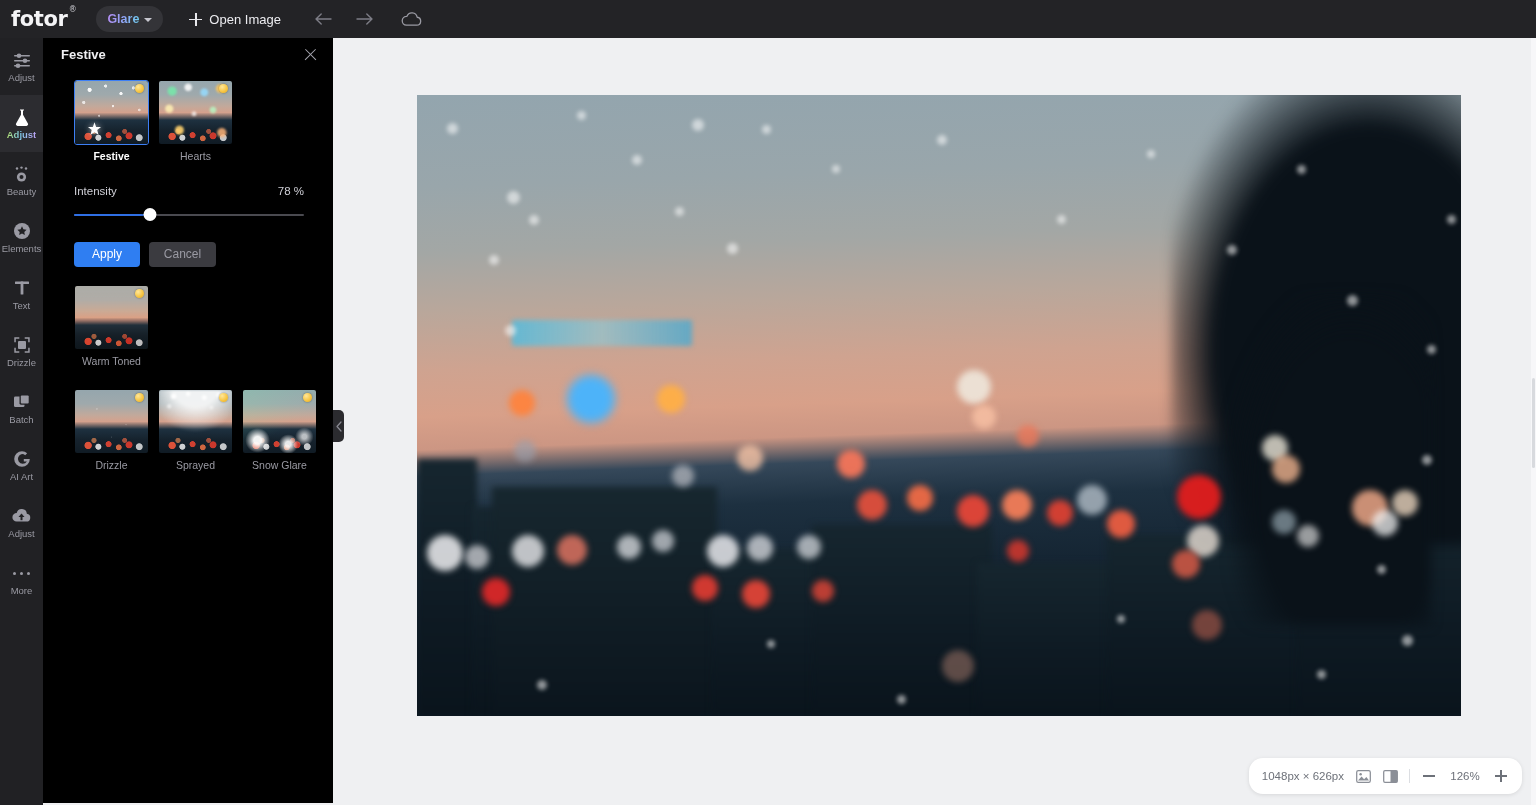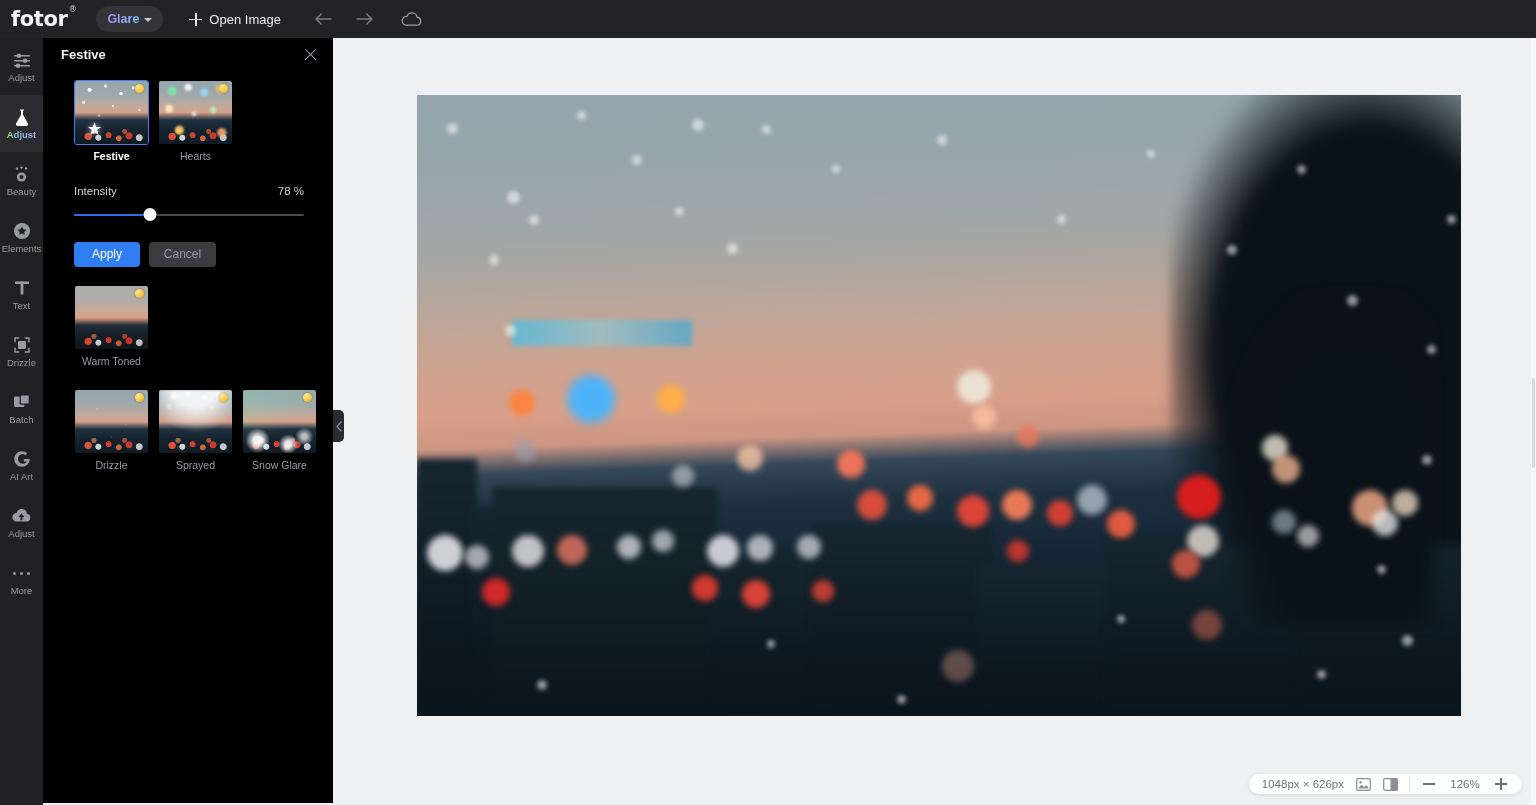--- a/index.html
+++ b/index.html
@@ -310,21 +310,21 @@
   .snow { position: absolute; border-radius: 50%; background: rgba(255,255,255,.55); filter: blur(2.2px); }
   .sign {
     position: absolute; border-radius: 2px;
     background: linear-gradient(90deg, rgba(70,190,230,.75), rgba(120,215,240,.45), rgba(60,170,215,.7));
     filter: blur(2.6px);
   }
 
   
   #statusbar {
     position: absolute; right: 14px; bottom: 11px;
-    height: 20px; padding: 0 13px;
+    height: 36px; padding: 0 13px;
     background: #ffffff; border-radius: 14px;
     display: flex; align-items: center; gap: 11px;
     box-shadow: 0 1px 4px rgba(0,0,0,.10);
     z-index: 20;
   }
   #dimensions { font-size: 11.5px; color: #6d7179; }
   .sb-ico { width: 16px; height: 16px; display: flex; align-items: center; justify-content: center; cursor: pointer; }
   .sb-sep { width: 1px; height: 14px; background: #dcdee2; }
   .zoom-btn { width: 16px; height: 16px; position: relative; cursor: pointer; }
   .zoom-btn::before { content:""; position:absolute; left:2px; top:7.2px; width:12px; height:1.6px; background:#6d7179; }

